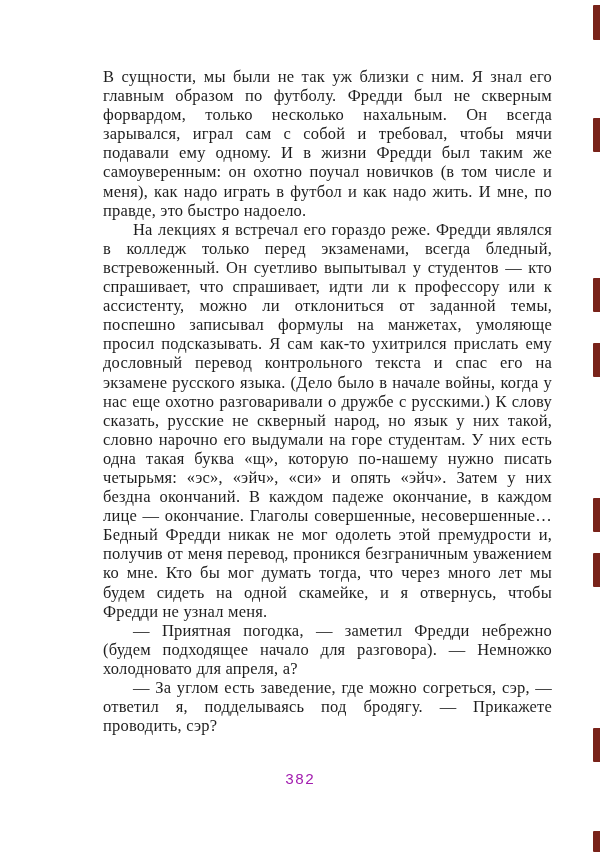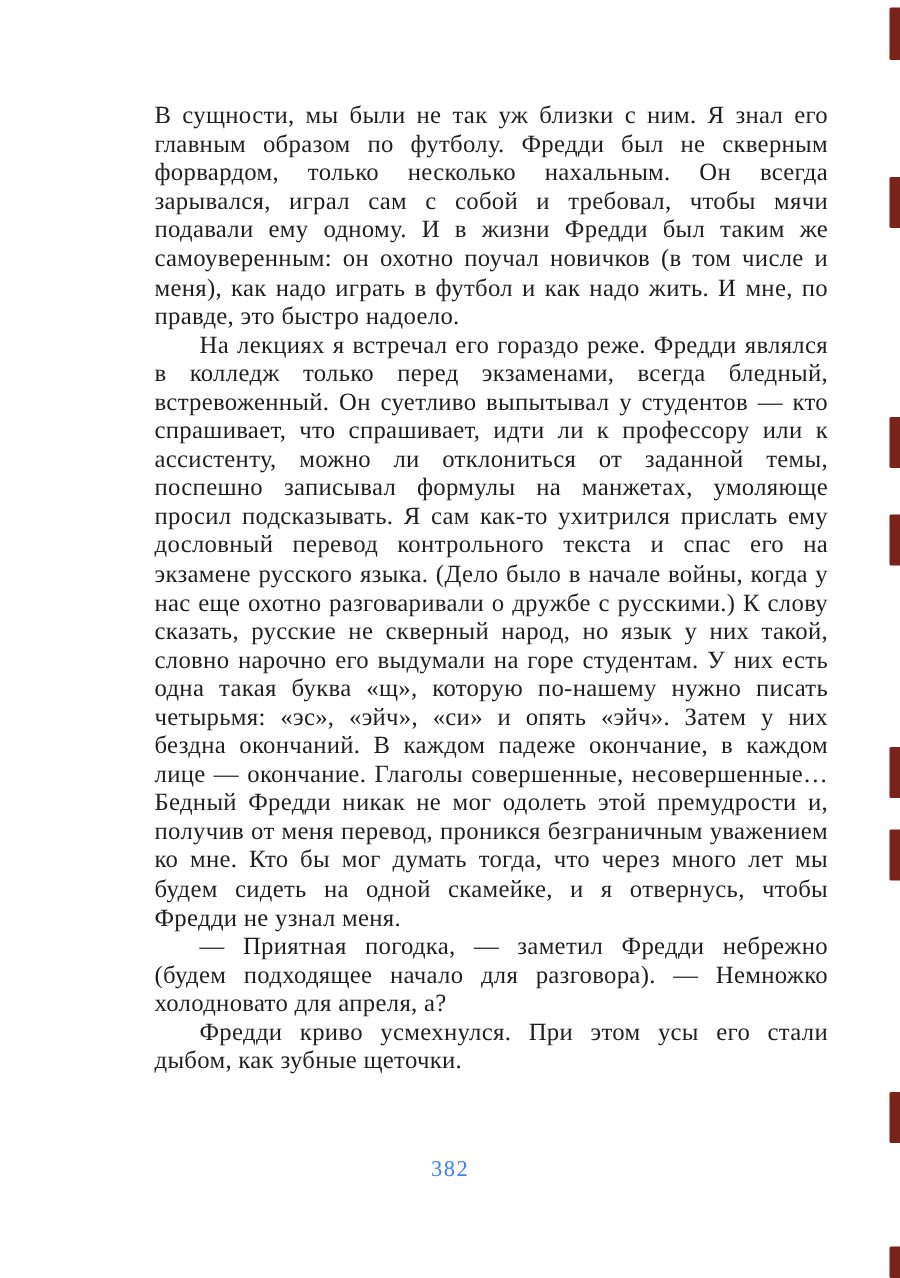--- a/index.html
+++ b/index.html
@@ -39,23 +39,24 @@
   }
   .text-block p.no-indent {
     text-indent: 0;
   }
   .page-number {
     position: absolute;
     left: 0;
     top: 772px;
     width: 600px;
     text-align: center;
-    color: #3b82f6;
+    color: #a21caf;
     font-size: 15px;
     letter-spacing: 1px;
+    font-family: Liberation Mono, monospace;
   }
   .edge-marks {
     position: absolute;
     right: 0; top: 0;
     width: 8px;
     height: 852px;
   }
   .edge-mark {
     position: absolute;
     right: 0;
@@ -65,21 +66,21 @@
 </style>
 </head>
 <body>
 
 <div class="page">
 
   <div class="text-block">
     <p class="no-indent">В сущности, мы были не так уж близки с ним. Я знал его главным образом по футболу. Фредди был не скверным форвардом, только несколько нахальным. Он всегда зарывался, играл сам с собой и требовал, чтобы мячи подавали ему одному. И в жизни Фредди был таким же самоуверенным: он охотно поучал новичков (в том числе и меня), как надо играть в футбол и как надо жить. И мне, по правде, это быстро надоело.</p>
     <p>На лекциях я встречал его гораздо реже. Фредди являлся в колледж только перед экзаменами, всегда бледный, встревоженный. Он суетливо выпытывал у студентов — кто спрашивает, что спрашивает, идти ли к профессору или к ассистенту, можно ли отклониться от заданной темы, поспешно записывал формулы на манжетах, умоляюще просил подсказывать. Я сам как-то ухитрился прислать ему дословный перевод контрольного текста и спас его на экзамене русского языка. (Дело было в начале войны, когда у нас еще охотно разговаривали о дружбе с русскими.) К слову сказать, русские не скверный народ, но язык у них такой, словно нарочно его выдумали на горе студентам. У них есть одна такая буква «щ», которую по-нашему нужно писать четырьмя: «эс», «эйч», «си» и опять «эйч». Затем у них бездна окончаний. В каждом падеже окончание, в каждом лице — окончание. Глаголы совершенные, несовершенные… Бедный Фредди никак не мог одолеть этой премудрости и, получив от меня перевод, проникся безграничным уважением ко мне. Кто бы мог думать тогда, что через много лет мы будем сидеть на одной скамейке, и я отвернусь, чтобы Фредди не узнал меня.</p>
     <p>— Приятная погодка, — заметил Фредди небрежно (будем подходящее начало для разговора). — Немножко холодновато для апреля, а?</p>
-    <p>Фредди криво усмехнулся. При этом усы его стали дыбом, как зубные щеточки.</p>
+    <p>— За углом есть заведение, где можно согреться, сэр, — ответил я, подделываясь под бродягу. — Прикажете проводить, сэр?</p>
   </div>
 
   <div class="page-number">382</div>
 
   <div class="edge-marks">
       <div class="edge-mark" style="top: 5px; height: 35px; background: rgb(121, 35, 26);"></div>
       <div class="edge-mark" style="top: 118px; height: 34px; background: rgb(121, 35, 26);"></div>
       <div class="edge-mark" style="top: 278px; height: 34px; background: rgb(121, 35, 26);"></div>
       <div class="edge-mark" style="top: 343px; height: 34px; background: rgb(121, 35, 26);"></div>
       <div class="edge-mark" style="top: 498px; height: 34px; background: rgb(121, 35, 26);"></div>

